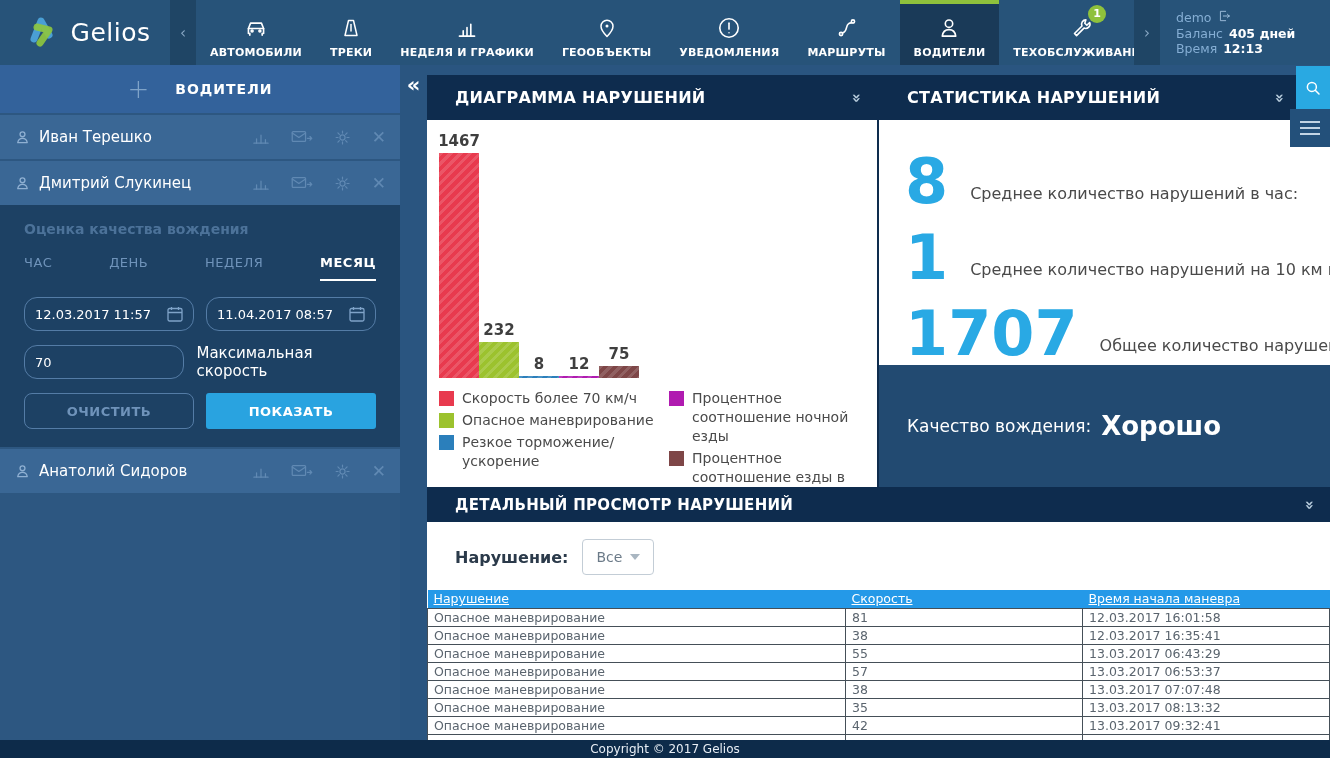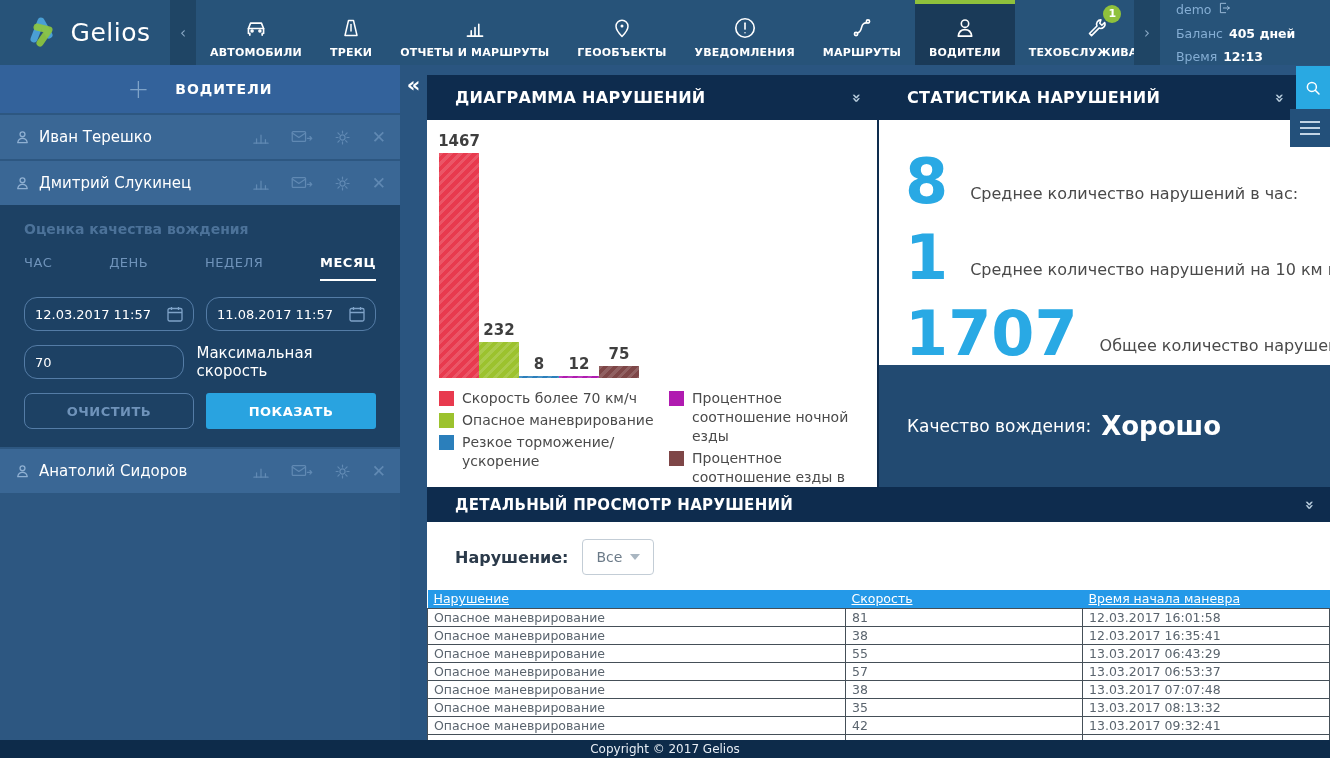--- a/index.html
+++ b/index.html
@@ -11,21 +11,21 @@
   .logo-area { width:170px; flex:none; display:flex; align-items:center; justify-content:center; gap:9px; }
   .brand-name { color:#fff; font-size:25px; letter-spacing:0.5px; }
   .nav-strip { width:26px; flex:none; background:#1f4565; color:#8aa8c4; display:flex; align-items:center; justify-content:center; font-size:15px; cursor:pointer; }
   .nav-tabs { flex:1; display:flex; overflow:hidden; }
   .nav-tab { display:flex; flex-direction:column; align-items:center; justify-content:center; padding:0 14px; border-top:4px solid transparent; color:#fff; cursor:pointer; position:relative; flex:none; }
   .nav-tab.active { background:#1a3a58; border-top-color:#8fc13c; }
   .nav-tab .tab-icon { height:30px; display:flex; align-items:flex-end; position:relative; }
   .nav-tab svg { stroke:#fff; fill:none; stroke-width:1.5; stroke-linecap:round; stroke-linejoin:round; }
   .nav-tab .tab-label { font-size:11px; font-weight:600; margin-top:5px; letter-spacing:0.2px; white-space:nowrap; }
   .tab-badge { position:absolute; top:-6px; right:-12px; width:18px; height:18px; border-radius:50%; background:#8fc13c; color:#fff; font-size:11px; font-weight:700; display:flex; align-items:center; justify-content:center; }
-  .user-info { width:170px; flex:none; display:flex; flex-direction:column; justify-content:center; gap:8px; padding-left:16px; font-size:12.5px; color:#85aed4; }
+  .user-info { width:170px; flex:none; display:flex; flex-direction:column; justify-content:center; gap:0; padding-left:16px; font-size:12.5px; color:#85aed4; }
   .user-info b { color:#fff; font-weight:700; }
   .user-line { display:flex; align-items:center; gap:6px; }
   .logout-icon svg { stroke:#a8c6e2; fill:none; stroke-width:1.5; stroke-linecap:round; stroke-linejoin:round; }
 
   
   .middle { flex:1; display:flex; min-height:0; }
 
   
   .sidebar { width:400px; flex:none; background:#2d5781; display:flex; flex-direction:column; }
   .sidebar-header { height:48px; flex:none; background:#33629b; display:flex; align-items:center; justify-content:center; gap:26px; }
@@ -145,21 +145,21 @@
       </span>
       <span class="tab-label">ТРЕКИ</span>
     </div>
     <div class="nav-tab">
       <span class="tab-icon">
         <svg width="26" height="26" viewBox="0 0 24 24">
             <path d="M5 19.5h14"></path>
             <path d="M8.5 19.5v-5M12 19.5v-8M15.5 19.5v-11"></path>
           </svg>
       </span>
-      <span class="tab-label">ОТЧЕТЫ И МАРШРУТЫ</span>
+      <span class="tab-label">НЕДЕЛЯ И ГРАФИКИ</span>
     </div>
     <div class="nav-tab">
       <span class="tab-icon">
         <svg width="24" height="26" viewBox="0 0 24 24">
             <path d="M12 20.5s-6-6.3-6-10.3a6 6 0 1 1 12 0c0 4-6 10.3-6 10.3z"></path>
             <circle cx="12" cy="10" r="1.5" fill="#fff" stroke="none"></circle>
           </svg>
       </span>
       <span class="tab-label">ГЕООБЪЕКТЫ</span>
     </div>
@@ -311,21 +311,21 @@
         <div class="fld">
           <span>12.03.2017 11:57</span>
           <span style="display:flex">
               <svg width="16" height="16" viewBox="0 0 16 16">
                 <rect x="1" y="2.5" width="14" height="12.5" rx="1.5"></rect>
                 <path d="M1 6.5h14M4.5 1v3M11.5 1v3"></path>
               </svg>
             </span>
         </div>
         <div class="fld">
-          <span>11.08.2017 11:57</span>
+          <span>11.04.2017 08:57</span>
           <span style="display:flex">
               <svg width="16" height="16" viewBox="0 0 16 16">
                 <rect x="1" y="2.5" width="14" height="12.5" rx="1.5"></rect>
                 <path d="M1 6.5h14M4.5 1v3M11.5 1v3"></path>
               </svg>
             </span>
         </div>
       </div>
       <div class="form-row">
         <div class="fld">

